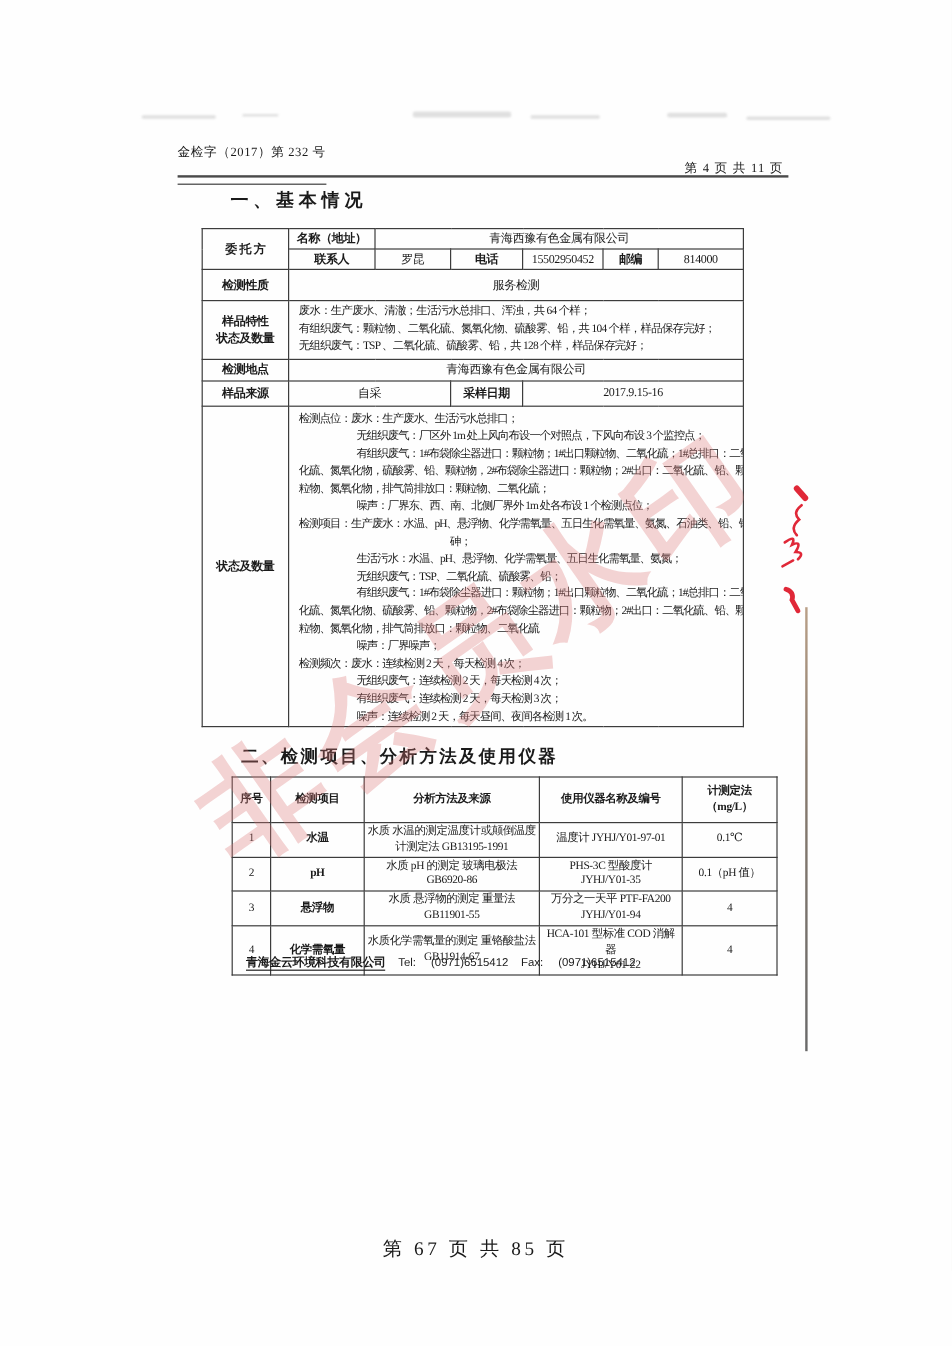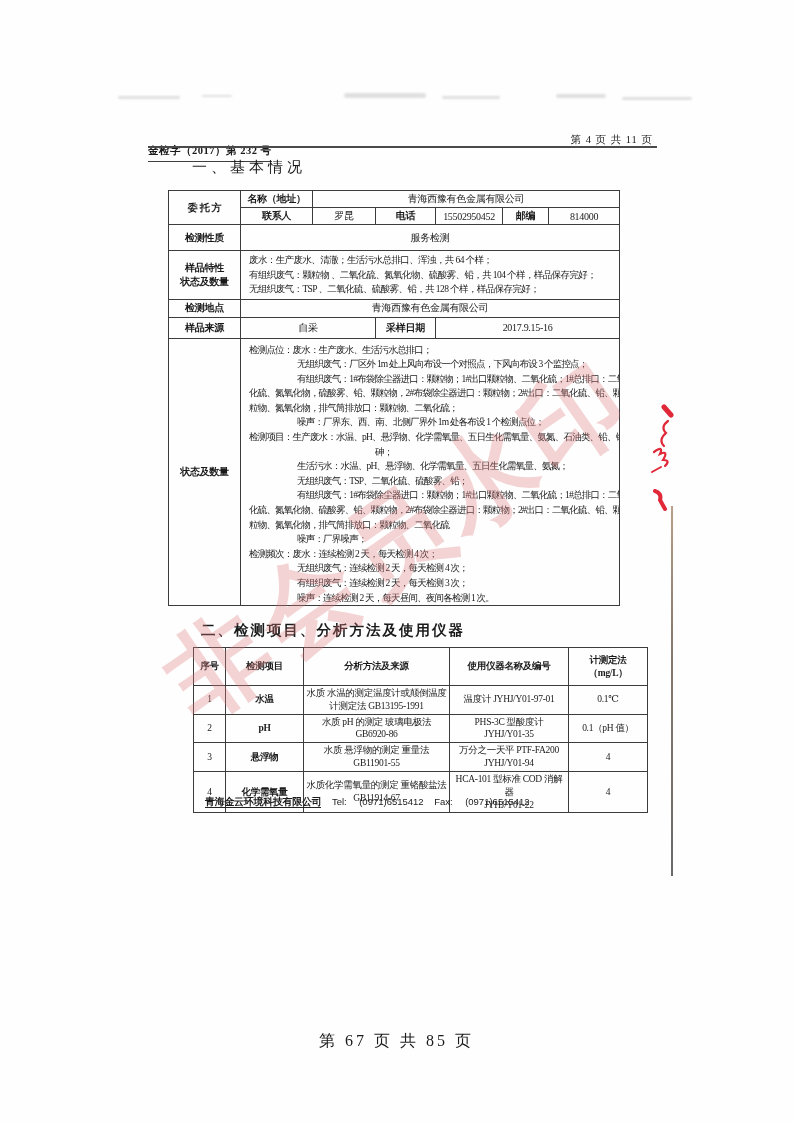--- a/index.html
+++ b/index.html
@@ -17,26 +17,26 @@
                background:linear-gradient(to bottom,#a8886a 0%,#6b5a4a 35%,#444 100%); opacity:.8; }
   .scribble { position:absolute; left:648px; top:404px; }
 
   
   .watermark { position:absolute; left:120px; top:473px; width:560px; text-align:center;
                font-size:100px; font-weight:bold; letter-spacing:8px; white-space:nowrap;
                color:rgba(221,122,122,.32); transform:rotate(-35deg); transform-origin:center;
                z-index:6; pointer-events:none; }
 
   
-  .doc-no { position:absolute; left:148px; top:144px; font-size:10.5px; font-weight:bold;
-            letter-spacing:.5px; border-bottom:1.5px solid #3f3f3f; padding-bottom:3px; }
+  .doc-no { position:absolute; left:148px; top:120px; font-size:10.5px; font-weight:normal;
+            letter-spacing:.5px; border-bottom:1.5px solid #3f3f3f; padding-bottom:19px; }
   .page-info { position:absolute; right:140px; top:133px; font-size:10.5px; letter-spacing:1px; }
   .header-rule { position:absolute; left:148px; top:146px; width:509px; height:1.5px; background:#4a4a4a; }
 
-  .sec-title1 { position:absolute; left:192px; top:158px; font-size:15px; font-weight:normal; letter-spacing:4px; }
+  .sec-title1 { position:absolute; left:192px; top:158px; font-size:15px; font-weight:bold; letter-spacing:4px; }
   .sec-title2 { position:absolute; left:190px; top:621px; font-size:14.5px; font-weight:bold; letter-spacing:2px;margin-left:11px; }
 
   table { border-collapse:collapse; table-layout:fixed; position:absolute; background:transparent; z-index:2; }
   td,th { border:1px solid #3c3c3c; font-size:10px; text-align:center; vertical-align:middle;
           overflow:hidden; padding:1px 2px; letter-spacing:-0.3px; font-weight:normal; }
   .lab { font-weight:bold; }
   .pre { white-space:pre-line; }
   .t1 { left:168px; top:190px; width:451px; }
   .t2 { left:168px; top:647px; width:454px;margin-left:25px; }
   .t2 td, .t2 th { font-size:9.5px; line-height:1.35; }

